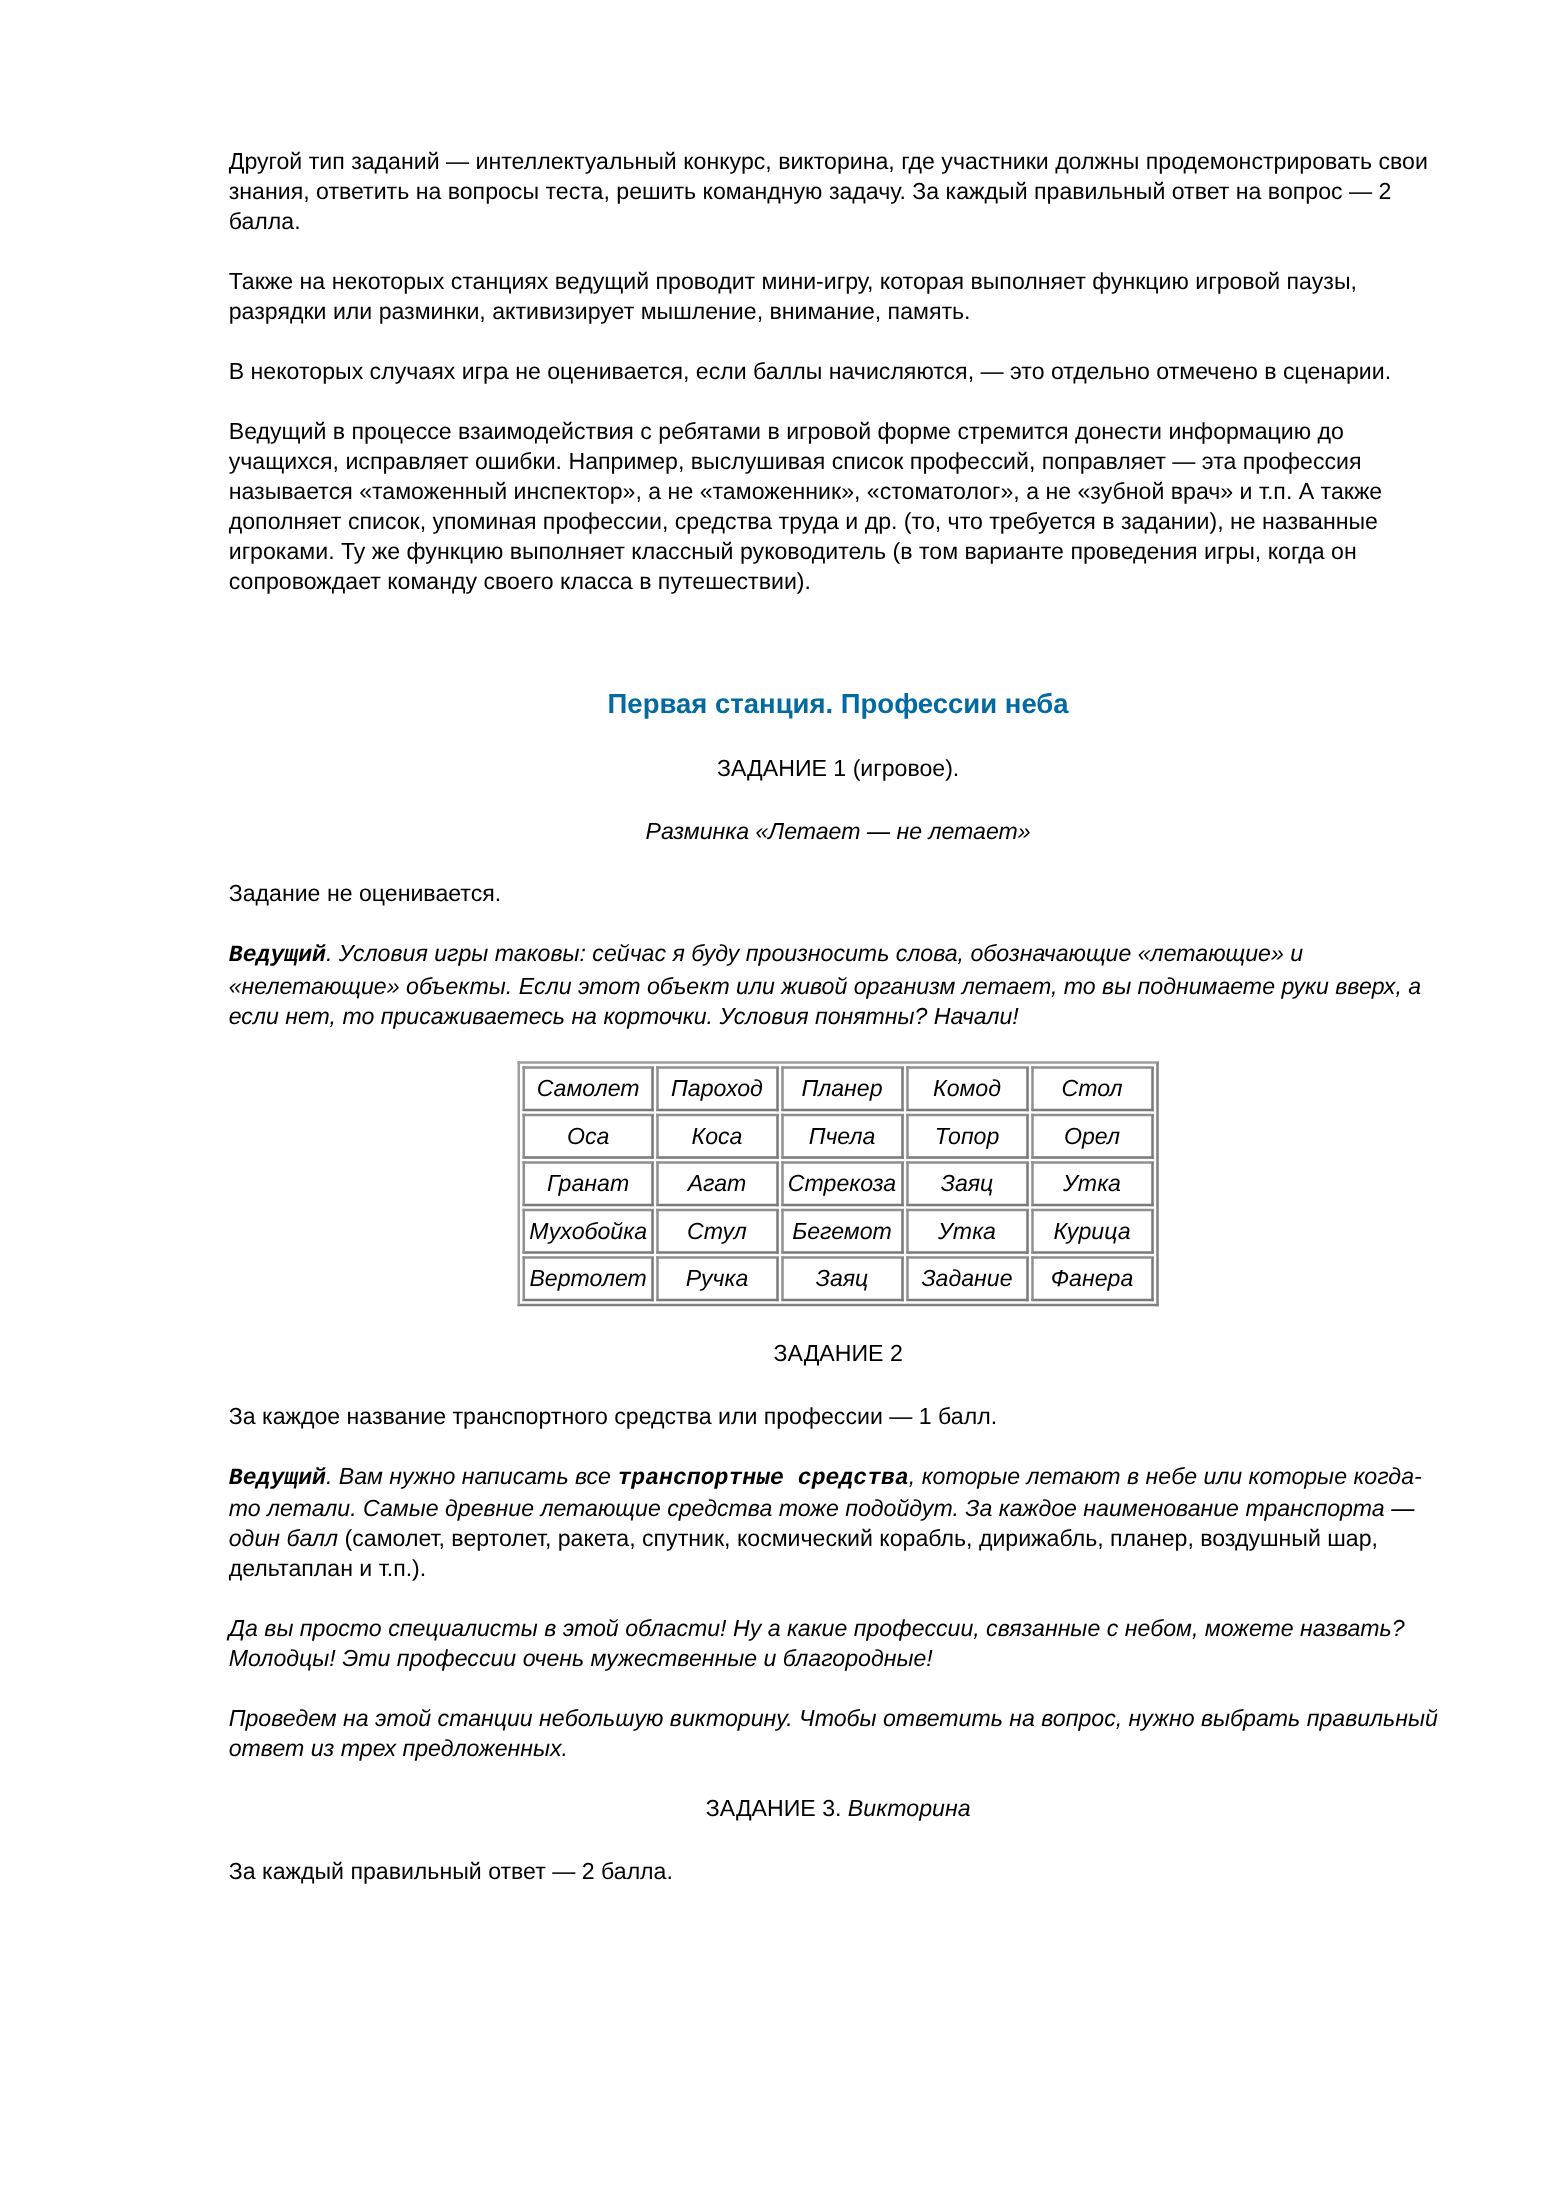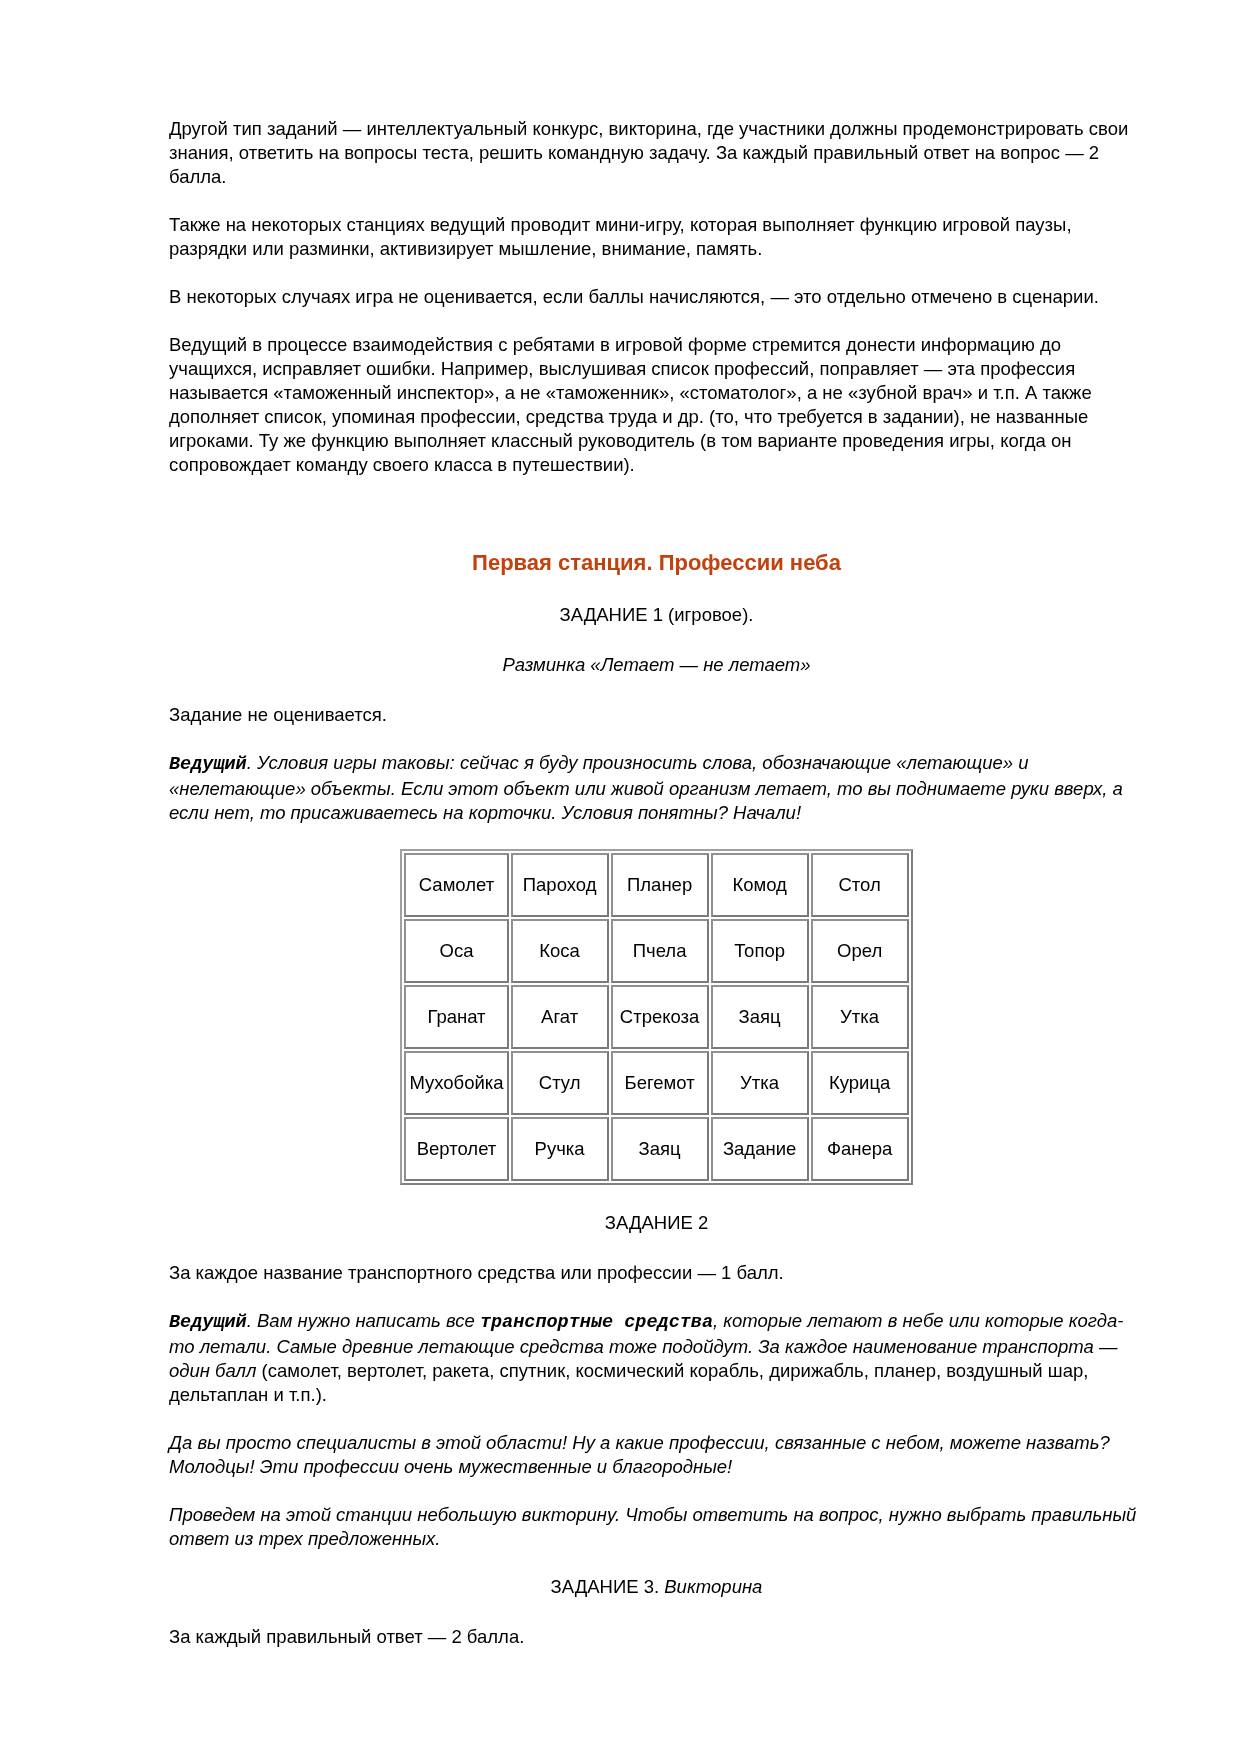--- a/index.html
+++ b/index.html
@@ -6,63 +6,64 @@
     body {
       width: 1240px;
       height: 1754px;
       position: relative;
       font-family: "Liberation Sans", sans-serif;
       color: #000000;
       overflow: hidden;
     }
     .page {
       position: absolute;
-      left: 169px;
+      left: 183px;
       top: 117px;
       width: 975px;
     }
     p {
       margin: 0;
       font-size: 18.5px;
       line-height: 24px;
     }
     .para { margin-bottom: 24px; }
     .center { text-align: center; }
     .italic { font-style: italic; }
     .bold { font-weight: bold; font-family: Liberation Mono, monospace; }
     .heading {
       margin-top: 72px;
       margin-bottom: 26px;
       text-align: center;
       font-size: 22px;
       font-weight: bold;
-      color: #c2410c;
+      color: #0369a1;
       line-height: 28px;
     }
     .task-title { margin-bottom: 26px; }
     .subtitle { margin-bottom: 26px; }
     table.words {
       margin: 0 auto 26px auto;
       border-collapse: separate;
       border-spacing: 2px;
       border: 2px solid #808080;
       border-top-color: #a0a0a0;
       border-left-color: #a0a0a0;
       background: #ffffff;
     }
     table.words td {
       border: 2px solid #7a7a7a;
       border-top-color: #909090;
       border-left-color: #909090;
-      padding: 18px 3px;
+      padding: 4px 3px;
       text-align: center;
       font-size: 18.5px;
       line-height: 24px;
       white-space: nowrap;
       min-width: 88px;
+      font-style: italic;
     }
   </style>
 </head>
 <body>
 
 <div class="page">
 
   <p class="para">Другой тип заданий — интеллектуальный конкурс, викторина, где участники должны продемонстрировать свои знания, ответить на вопросы теста, решить командную задачу. За каждый правильный ответ на вопрос — 2 балла.</p>
   <p class="para">Также на некоторых станциях ведущий проводит мини-игру, которая выполняет функцию игровой паузы, разрядки или разминки, активизирует мышление, внимание, память.</p>
   <p class="para">В некоторых случаях игра не оценивается, если баллы начисляются, — это отдельно отмечено в сценарии.</p>

